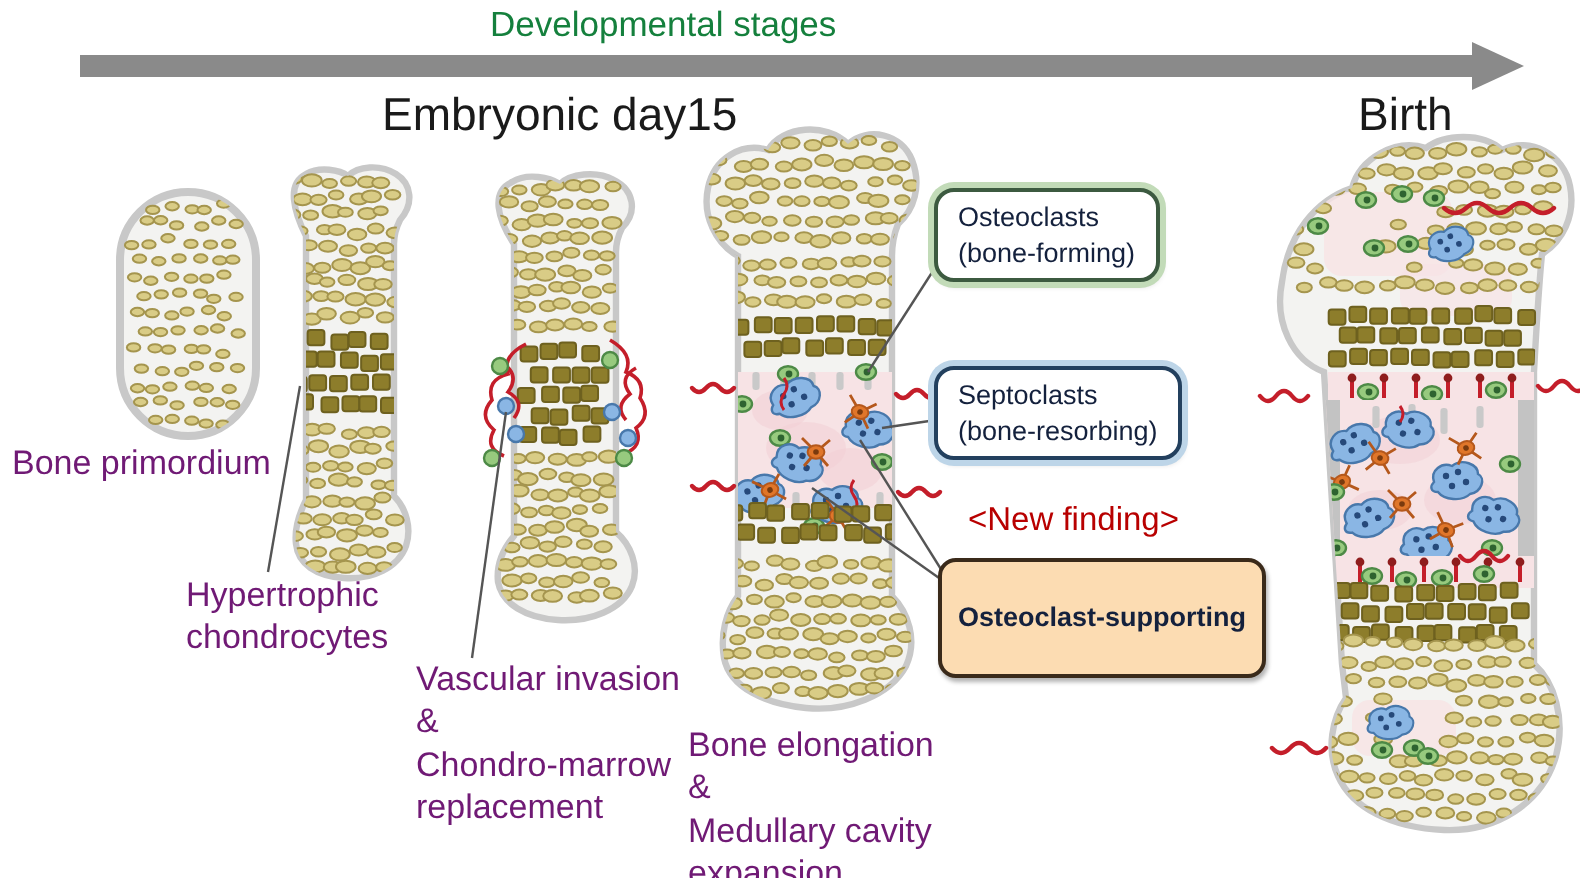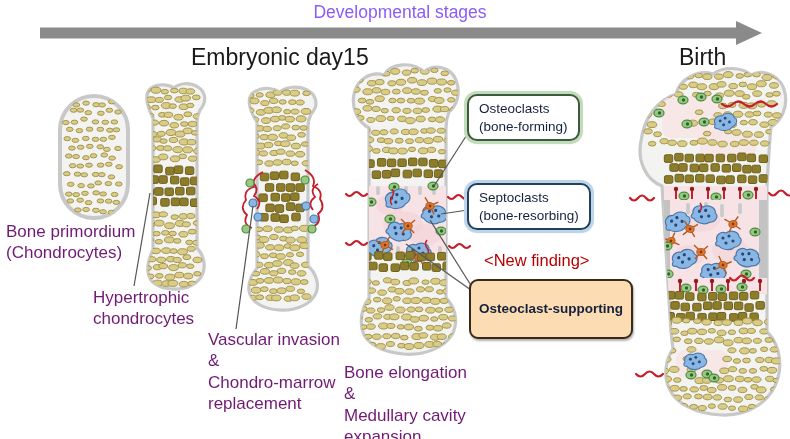--- a/index.html
+++ b/index.html
@@ -1,20 +1,20 @@
 <!DOCTYPE html>
 <html><head>
 <meta charset="utf-8">
 <style>
   html,body{margin:0;padding:0;background:#fff}
   .canvas{position:relative;width:790px;height:439px;background:#fff;overflow:hidden;
           font-family:"Liberation Sans",sans-serif;color:#161616}
   #art{position:absolute;left:0;top:0}
-  .title{position:absolute;left:245px;top:2px;width:310px;text-align:center;
-         font-size:17.5px;color:#8b5cf6}
+  .title{position:absolute;left:245px;top:2px;width:310px;
+         font-size:17.5px;color:#15803d}
   .stage{position:absolute;font-size:23px;color:#1a1a1a}
   .stage-left{left:191px;top:44px}
   .stage-right{left:679px;top:44px}
   .lbl{position:absolute;text-align:left;font-size:17px;line-height:1.26;color:#701a75}
   .lbl span{display:block}
   .co{position:absolute;background:#fff;border-radius:10px;padding:4px 10px;
       font-size:13.5px;line-height:1.3;color:#14213d}
   .co span{display:block}
   .co-green{left:467px;top:94px;border:2px solid #3c5a40;
             box-shadow:0 0 0 3px #c2dbb8,1px 2px 3px rgba(0,0,0,.18)}
@@ -1233,21 +1233,20 @@
         <line x1="478" y1="295" x2="406" y2="244" stroke="#555" stroke-width="1.2"></line>
       </g>
     </svg>
 
   <div class="title">Developmental stages</div>
   <div class="stage stage-left">Embryonic day15</div>
   <div class="stage stage-right">Birth</div>
 
   <div class="lbl lbl-primordium">
     <span>Bone primordium</span>
-    <span>(Chondrocytes)</span>
   </div>
 
   <div class="lbl lbl-hypertrophic">
     <span>Hypertrophic</span>
     <span>chondrocytes</span>
   </div>
 
   <div class="lbl lbl-vascular">
     <span>Vascular invasion</span>
     <span>&amp;</span>

